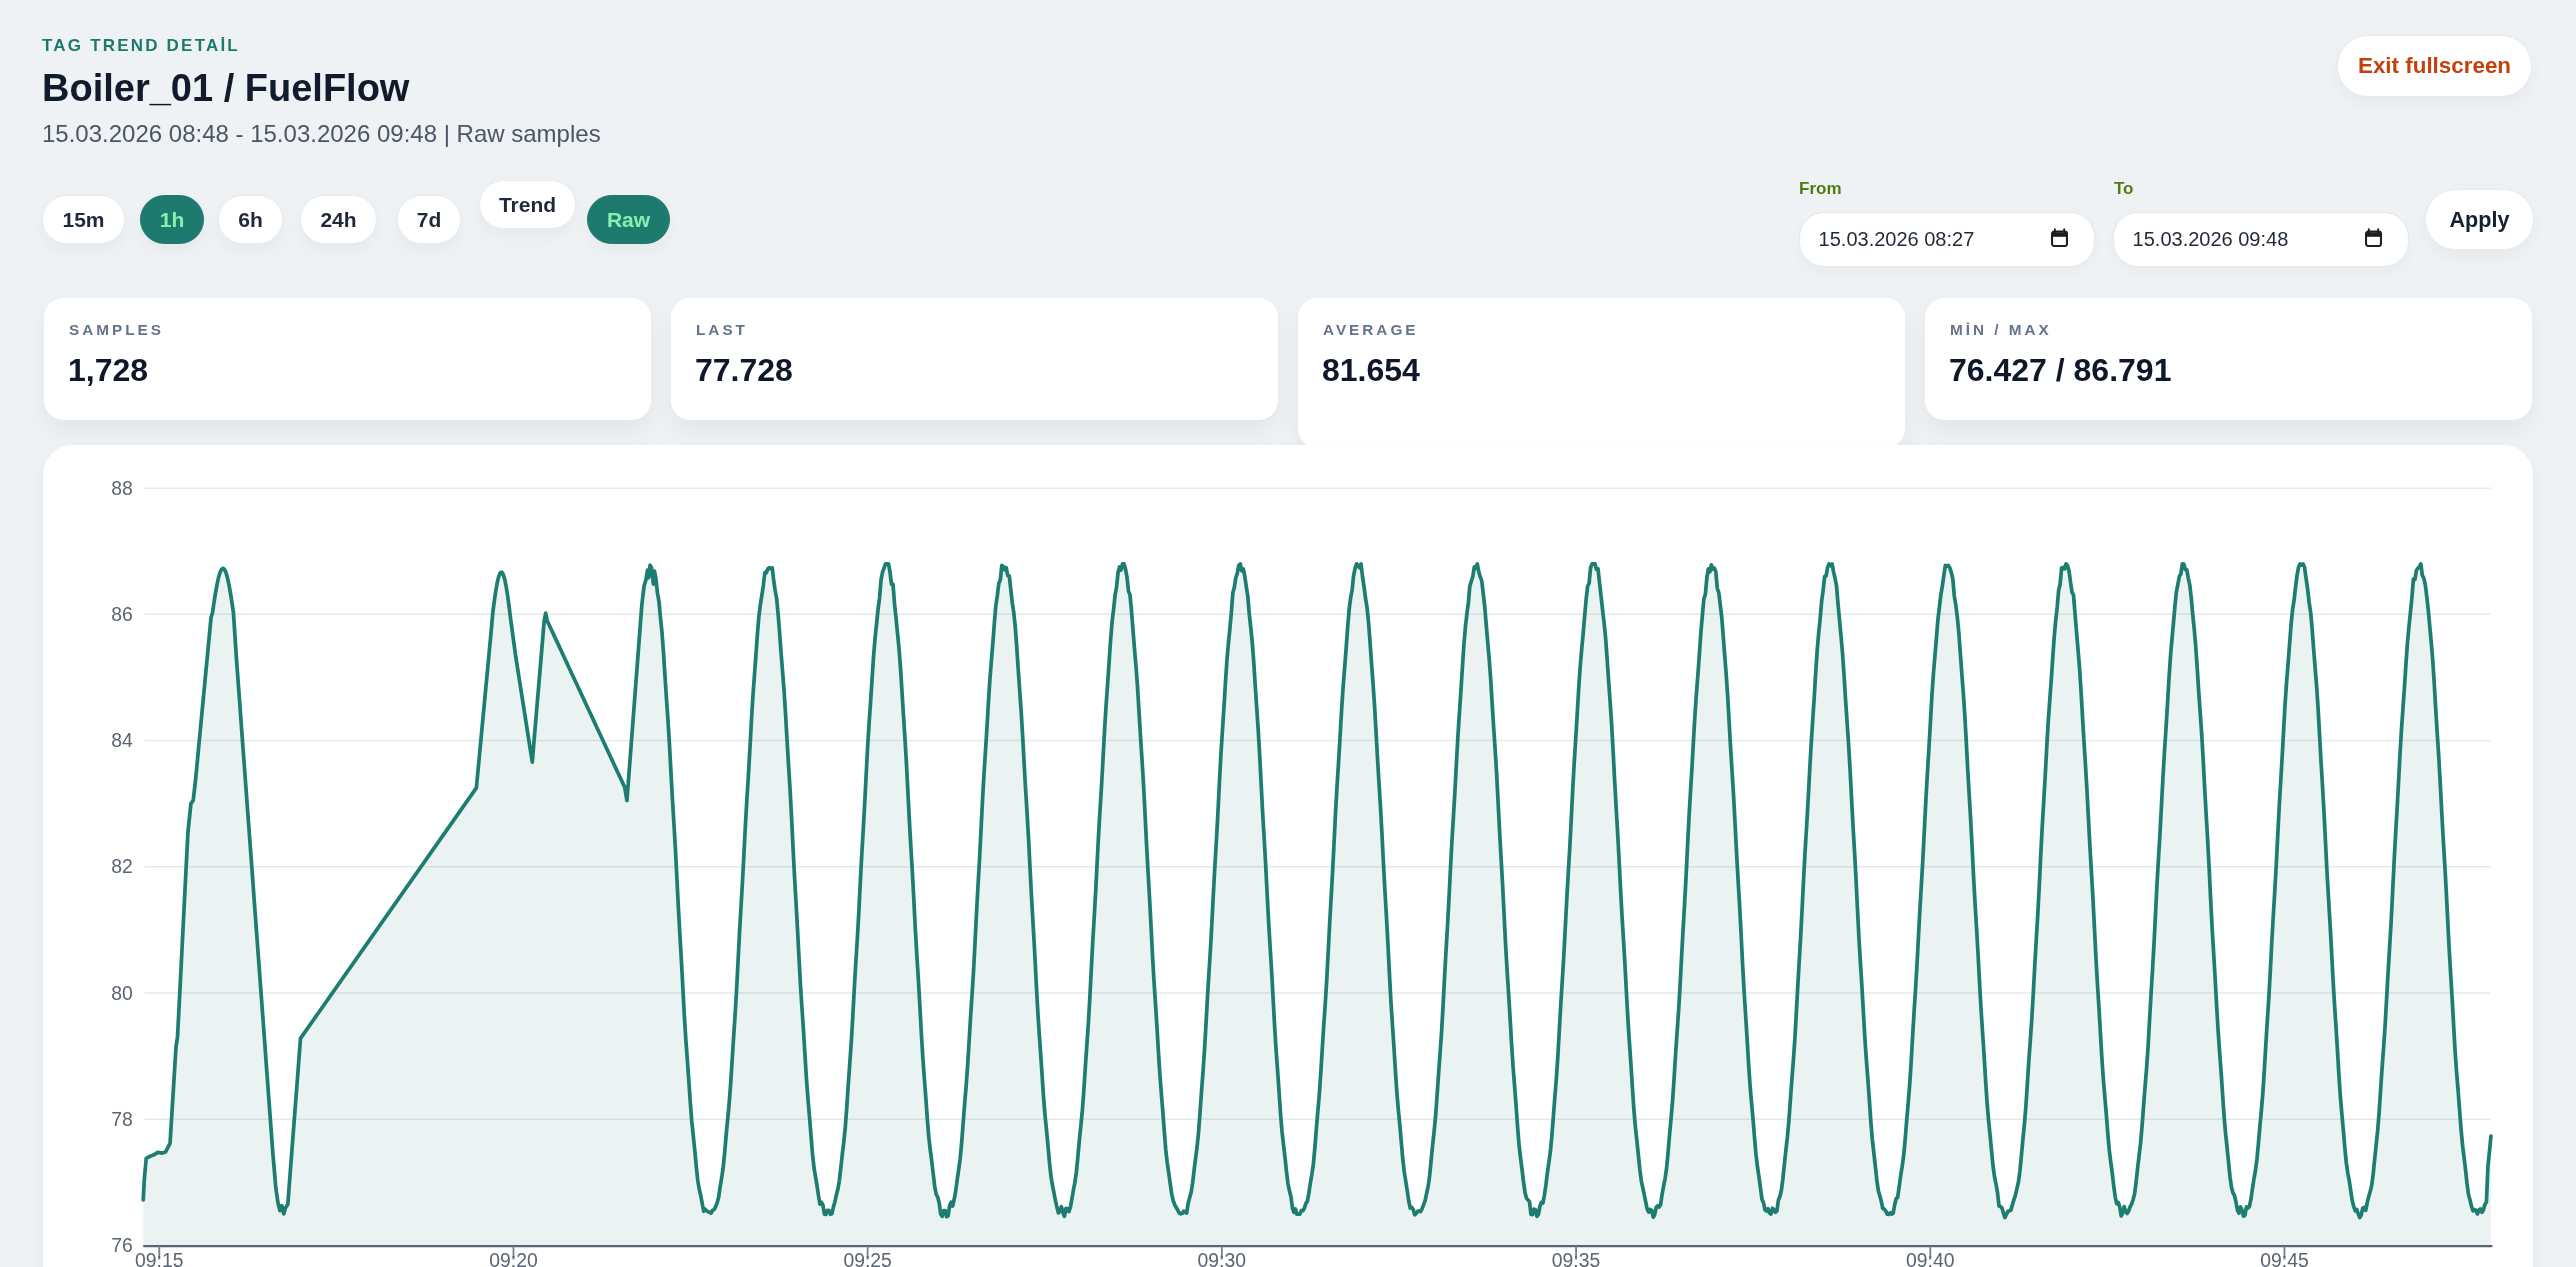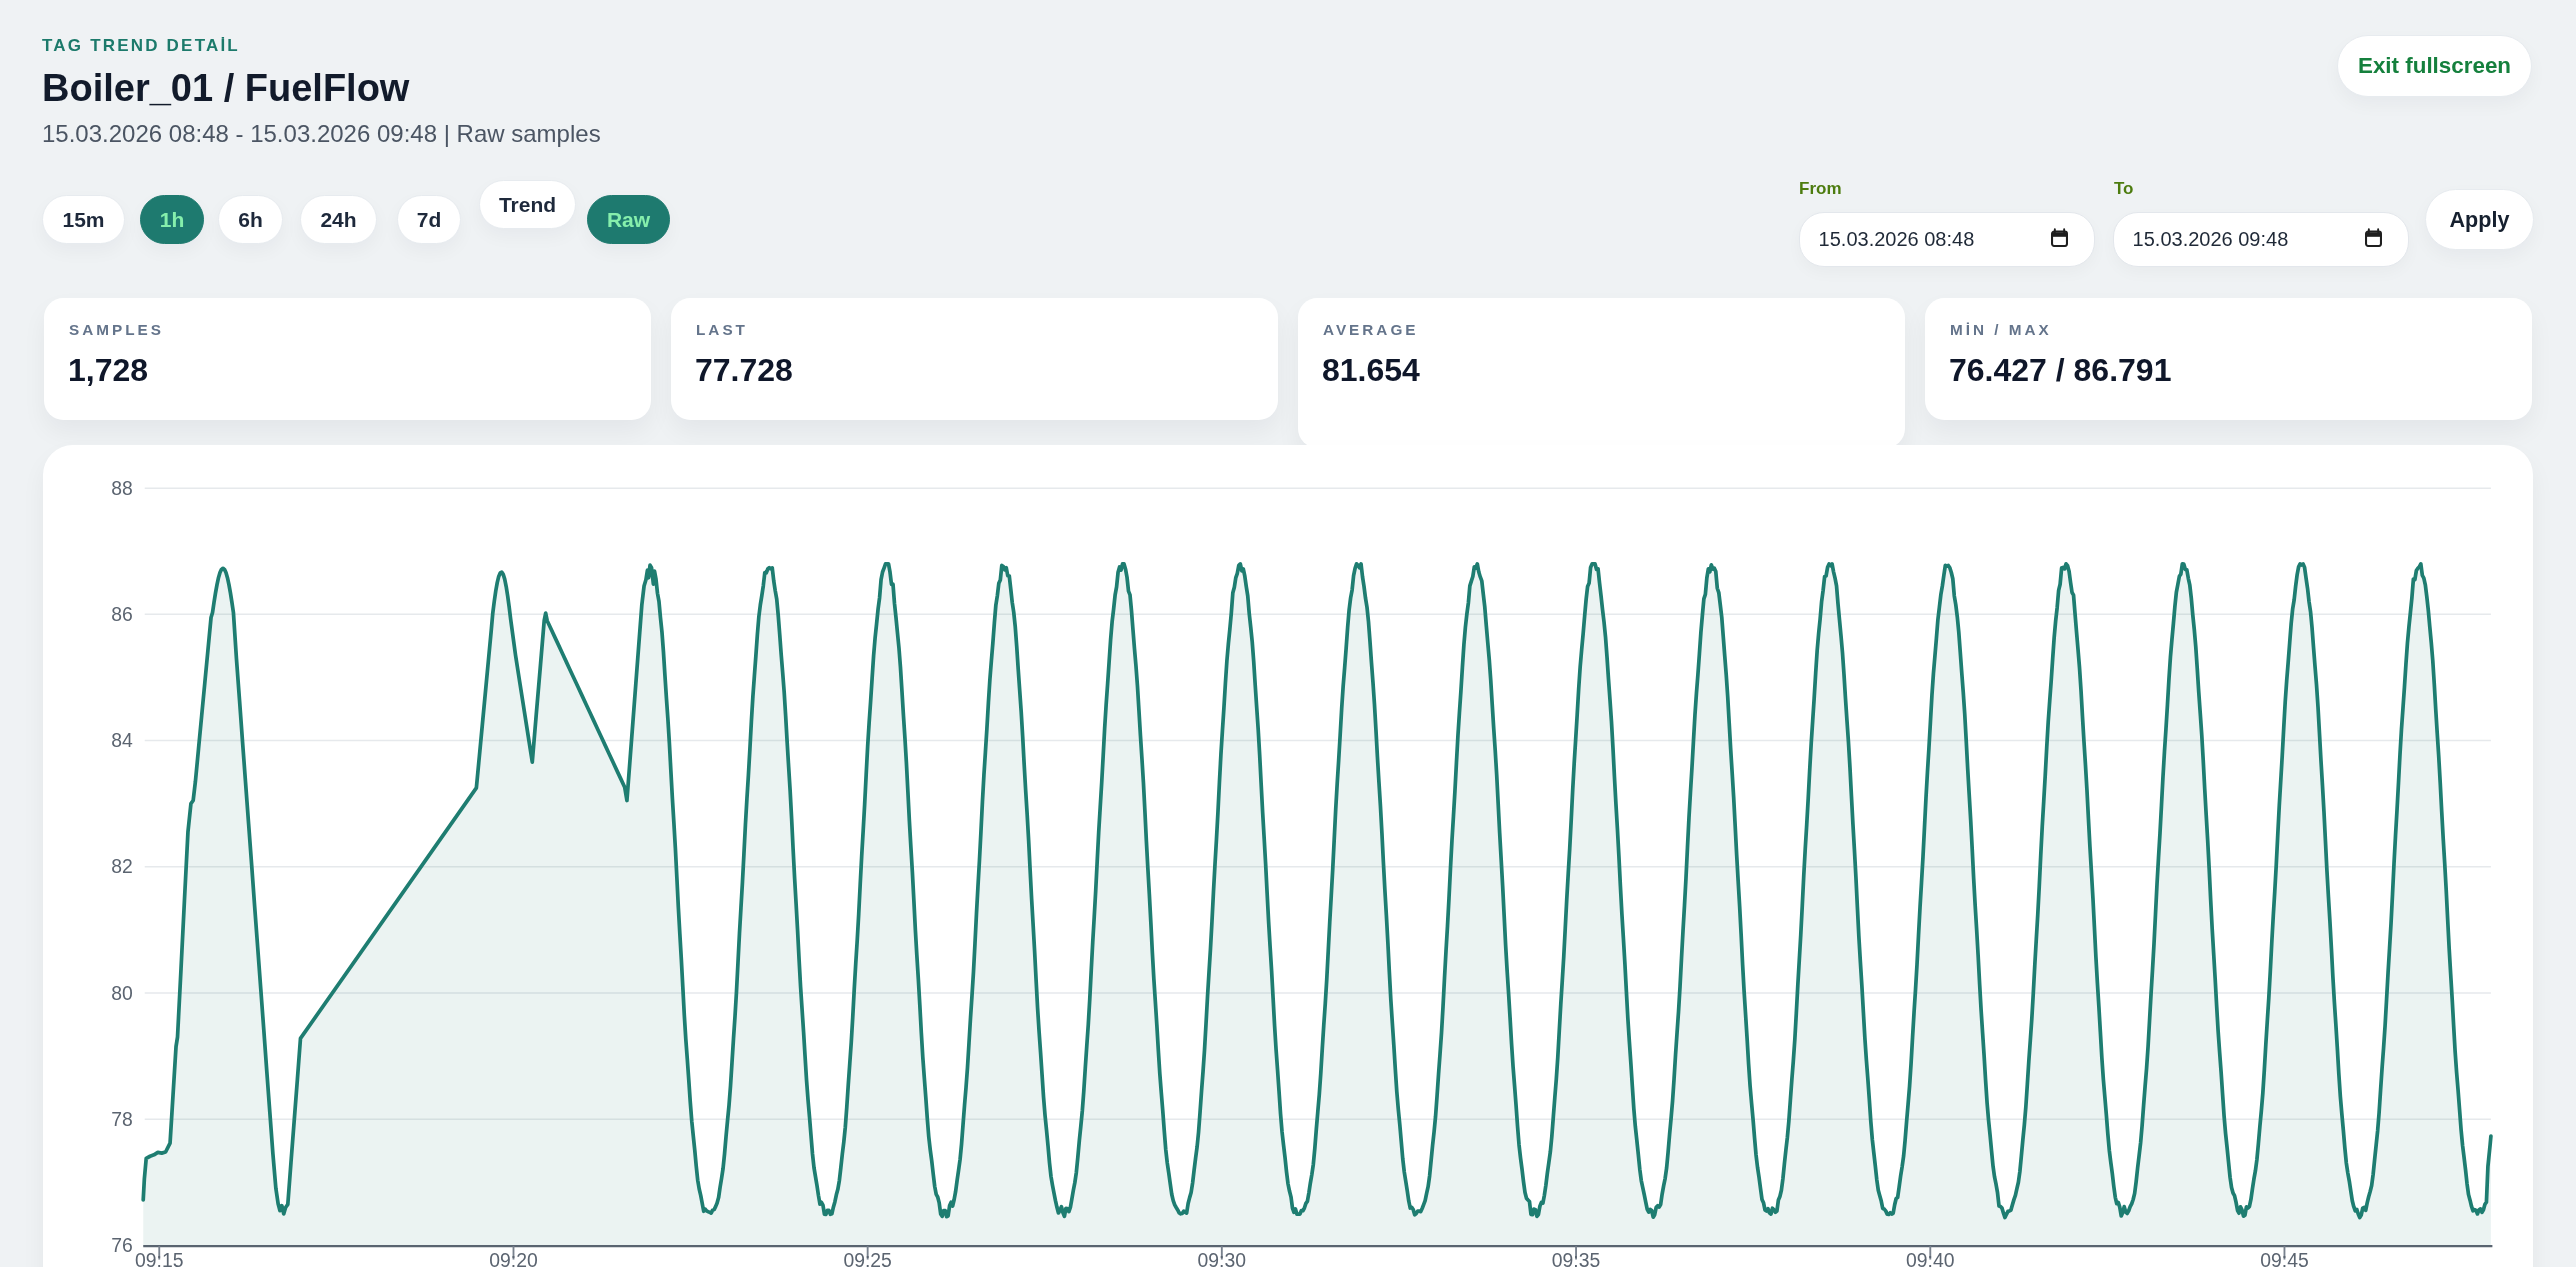--- a/index.html
+++ b/index.html
@@ -17,34 +17,34 @@
   display:flex; align-items:center; box-shadow:0 6px 15px rgba(15,23,42,0.03); }
 .inp span { font-size:20px; color:#1f2937; margin-left:18.6px; }
 .flabel { position:absolute; font-size:17px; font-weight:bold; color:#4d7c0f; }
 </style>
 </head>
 <body>
 <div class="abs" style="left:42px; top:36px; font-size:17px; font-weight:bold; letter-spacing:2.2px; color:#1c7a6b;">TAG TREND DETAİL</div>
 <div class="abs" style="left:42px; top:67px; font-size:38px; font-weight:bold; color:#121b2b;">Boiler_01 / FuelFlow</div>
 <div class="abs" style="left:42px; top:120px; font-size:24px; color:#4b5563;">15.03.2026 08:48 - 15.03.2026 09:48 | Raw samples</div>
 
-<div class="pill" style="left:2337px; top:35px; width:195px; height:62px; font-size:22.4px; color:#15803d;">Exit fullscreen</div>
+<div class="pill" style="left:2337px; top:35px; width:195px; height:62px; font-size:22.4px; color:#c2410c;">Exit fullscreen</div>
 
 <div class="pill" style="left:42px;  top:195px; width:83px; height:49px;">15m</div>
 <div class="pill sel" style="left:140px; top:195px; width:64px;  height:49px;">1h</div>
 <div class="pill" style="left:218px; top:195px; width:65px;  height:49px;">6h</div>
 <div class="pill" style="left:300px; top:195px; width:77px; height:49px;">24h</div>
 <div class="pill" style="left:397px; top:195px; width:64px;  height:49px;">7d</div>
 <div class="pill" style="left:479px; top:180px; width:97px; height:49px;">Trend</div>
 <div class="pill sel" style="left:587px; top:195px; width:83px; height:49px;">Raw</div>
 
 <div class="flabel" style="left:1799px; top:179px;">From</div>
 <div class="flabel" style="left:2114px; top:179px;">To</div>
 <div class="inp" style="left:1799px; top:212px; width:296px;">
-    <span>15.03.2026 08:48</span>
+    <span>15.03.2026 08:27</span>
   </div>
 <div class="inp" style="left:2113px; top:212px; width:296px;">
     <span>15.03.2026 09:48</span>
   </div>
 <svg class="abs" style="left:2051px; top:228px;" width="17" height="19.4" viewBox="0 0 23 26">
 <path d="M5.2 1.6 v4 M17.8 1.6 v4" stroke="#1f1f1f" stroke-width="2.6" stroke-linecap="round" fill="none"></path>
 <rect x="1.4" y="4.6" width="20.2" height="19.6" rx="3" fill="none" stroke="#1f1f1f" stroke-width="2.8"></rect>
 <rect x="2.6" y="5.6" width="17.8" height="6.2" fill="#1f1f1f"></rect>
 </svg>
 <svg class="abs" style="left:2365px; top:228px;" width="17" height="19.4" viewBox="0 0 23 26">

